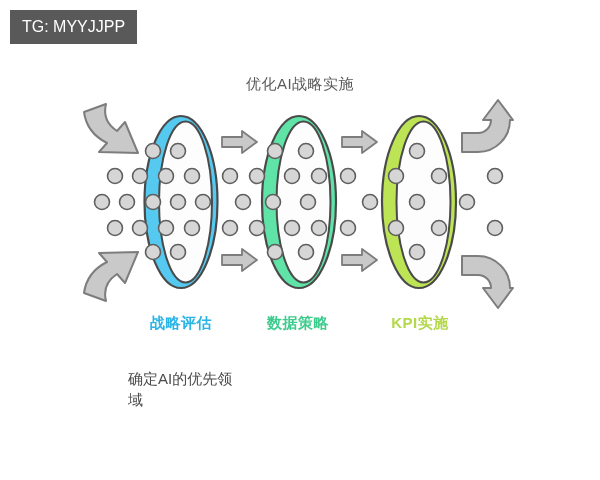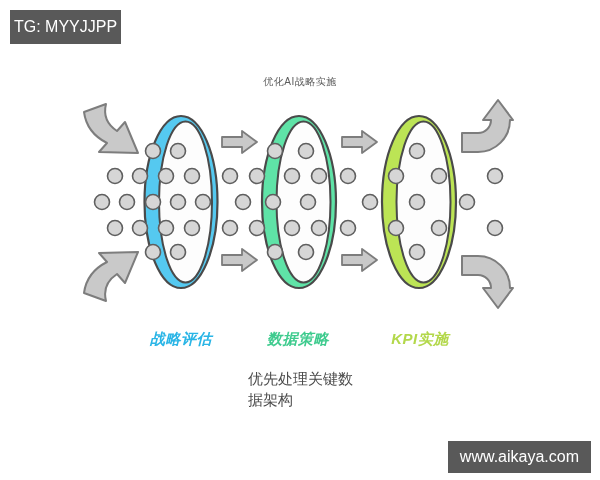--- a/index.html
+++ b/index.html
@@ -4,30 +4,30 @@
 <style>
   html,body{margin:0;padding:0;background:#ffffff;}
   .canvas{
     position:relative;width:600px;height:480px;background:#ffffff;overflow:hidden;
     font-family:"Liberation Sans","DejaVu Sans",sans-serif;
   }
   .badge{
     position:absolute;background:#595959;color:#ffffff;
     font-size:16px;line-height:20px;white-space:nowrap;
   }
-  .badge.tl{left:10px;top:10px;padding:7px 4px;}
+  .badge.tl{left:10px;top:10px;padding:7px 12px;}
   .badge.br{right:9px;bottom:7px;padding:6px 12px;}
   .title{
     position:absolute;left:0;top:75px;width:600px;text-align:center;
-    font-size:10px;color:#5a5a5a;letter-spacing:0.5px;
+    font-size:15px;color:#5a5a5a;letter-spacing:0.5px;
   }
   .diagram-svg{position:absolute;left:0;top:0;}
   .ring-label{
-    position:absolute;top:330px;width:120px;text-align:center;
-    font-size:15px;font-weight:bold;letter-spacing:0.5px;font-style:italic;
+    position:absolute;top:314px;width:120px;text-align:center;
+    font-size:15px;font-weight:bold;letter-spacing:0.5px;
   }
   .stage-desc{
     position:absolute;top:368px;width:118px;
     font-size:15px;line-height:21px;color:#4b4b4b;
   }
 </style>
 </head>
 <body>
 
 <div class="canvas">
@@ -108,17 +108,16 @@
     <path d="M342,255 L362,255 L362,249 L377,260 L362,271 L362,265 L342,265 Z" stroke-width="1.8" stroke-linejoin="round" style="fill: rgb(201, 201, 201); stroke: rgb(125, 125, 125);"></path>
 
     <path d="M462,133 L478,133 A13,13 0 0 0 491,120 L483,120 L498,100 L513,120 L510,120 A32,32 0 0 1 478,152 L462,152 Z" stroke-width="2" stroke-linejoin="round" style="fill: rgb(201, 201, 201); stroke: rgb(125, 125, 125);"></path>
     <path d="M462,275 L478,275 A13,13 0 0 1 491,288 L483,288 L498,308 L513,288 L510,288 A32,32 0 0 0 478,256 L462,256 Z" stroke-width="2" stroke-linejoin="round" style="fill: rgb(201, 201, 201); stroke: rgb(125, 125, 125);"></path>
   </svg>
 
   <div class="ring-label" style="left: 121px; color: rgb(42, 181, 230);">战略评估</div>
   <div class="ring-label" style="left: 360px; color: rgb(179, 216, 75);">KPI实施</div>
   <div class="ring-label" style="left: 238px; color: rgb(62, 203, 142);">数据策略</div>
 
-  <div class="stage-desc" style="left:248px">优先处理关键数据架构</div>
+  <div class="stage-desc" style="left:128px">确定AI的优先领域</div>
 
-  <div class="badge br">www.aikaya.com</div>
 
 </div>
 
 </body></html>

